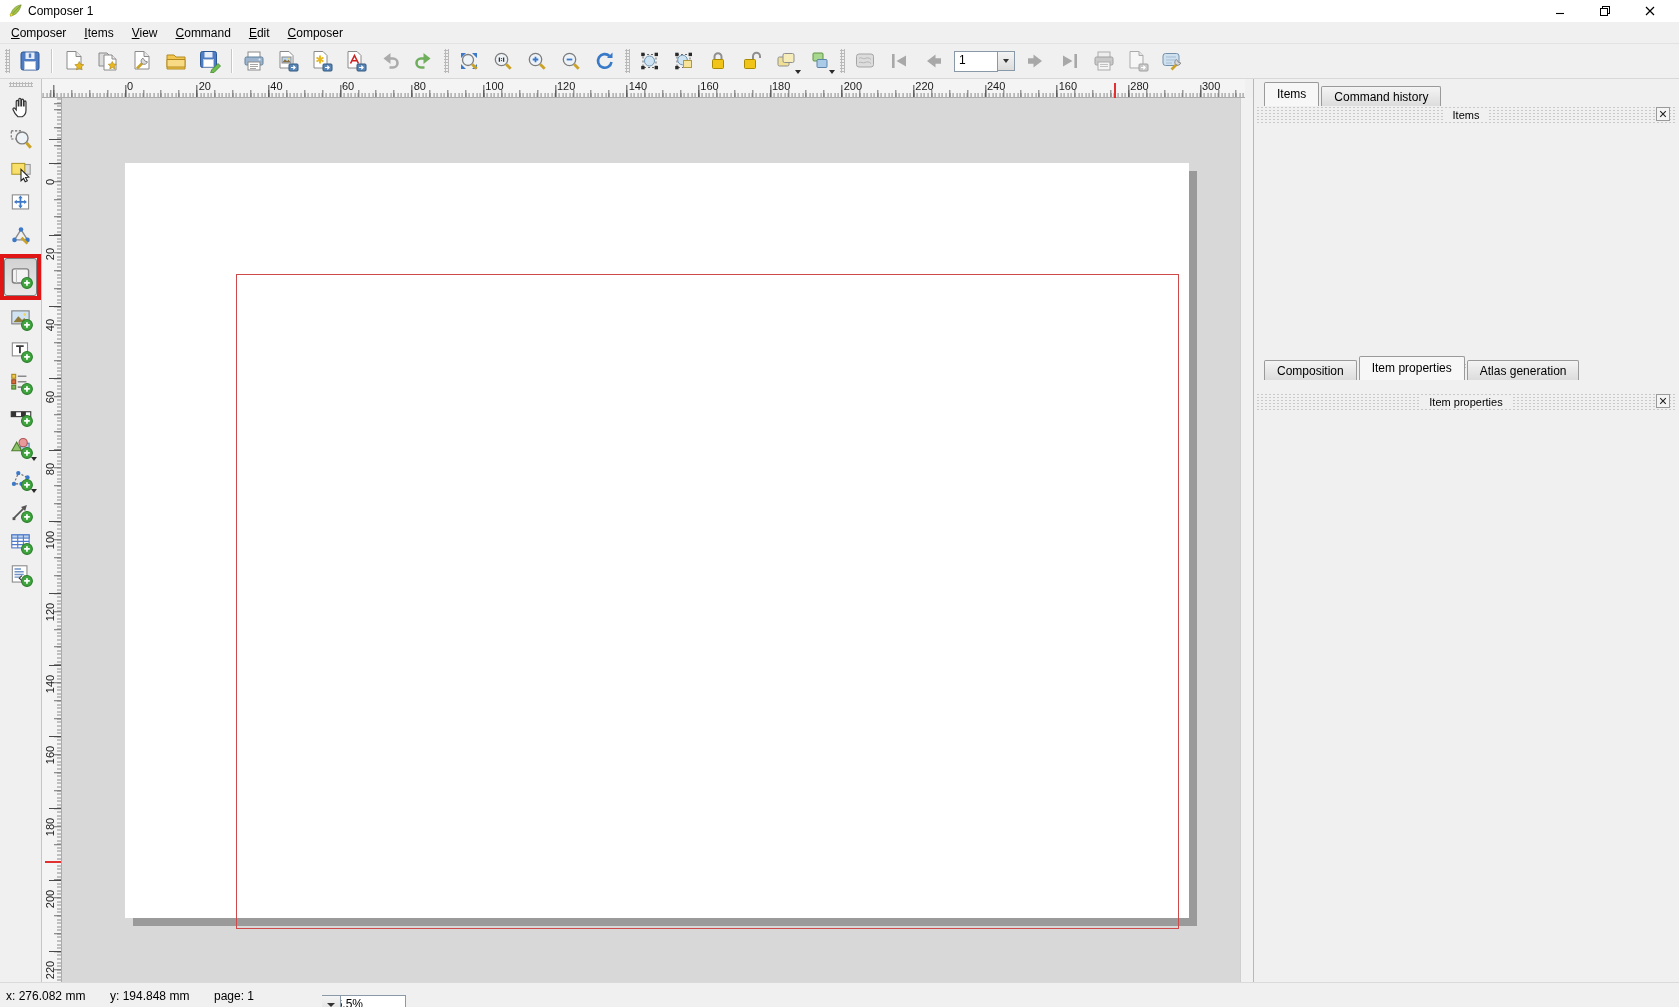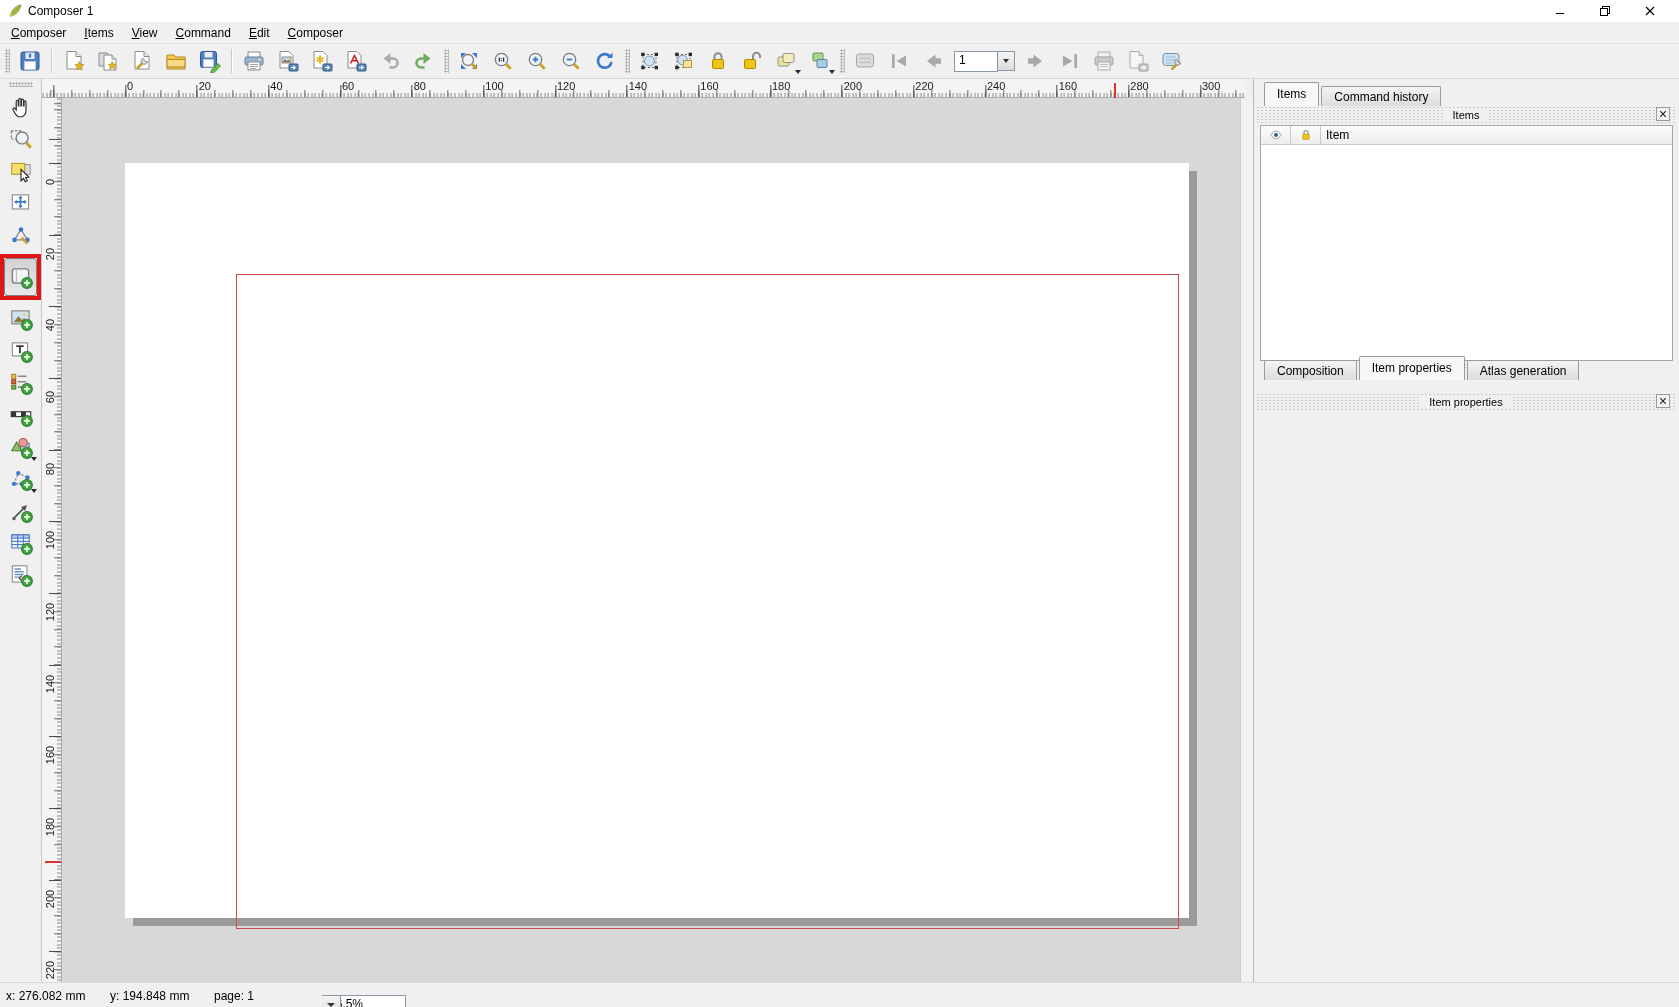--- a/index.html
+++ b/index.html
@@ -548,38 +548,20 @@
     <span class="tab">Command history</span>
   </div>
   <div class="docktitle" style="top:27px">
     <span class="dtl">Items</span>
     <span class="dockclose">
         <svg viewBox="0 0 10 10">
           <path d="M1.5 1.5l7 7M8.5 1.5l-7 7" stroke="#222" stroke-width="1.4"></path>
         </svg>
       </span>
   </div>
-  <div id="itemslist">
-    <div class="hdr">
-      <span class="hc c1">
-          <svg viewBox="0 0 24 24">
-            <path d="M3 12c3-4.5 6.5-6.5 9-6.5S18 7.5 21 12c-3 4.5-6.5 6.5-9 6.5S6 16.5 3 12z" fill="#f4f6f8" stroke="#5f6f80"></path>
-            <circle cx="12" cy="12" r="3.4" fill="#46698c"></circle>
-            <circle cx="12" cy="12" r="1.3" fill="#16324c"></circle>
-          </svg>
-        </span>
-      <span class="hc c2">
-          <svg viewBox="0 0 24 24">
-            <path d="M8.5 11V7.8a3.5 3.5 0 017 0V11" fill="none" stroke="#8f8f8f" stroke-width="2"></path>
-            <rect x="6.5" y="10.5" width="11" height="9" rx="1" fill="#f0c419" stroke="#a98a00"></rect>
-          </svg>
-        </span>
-      <span class="hc c3">Item</span>
-    </div>
-  </div>
   <div class="splitter"></div>
   <div class="tabrow" style="top:279px">
     <span class="tab">Composition</span>
     <span class="tab active">Item properties</span>
     <span class="tab">Atlas generation</span>
   </div>
   <div class="docktitle" style="top:314px">
     <span class="dtl">Item properties</span>
     <span class="dockclose">
         <svg viewBox="0 0 10 10">

